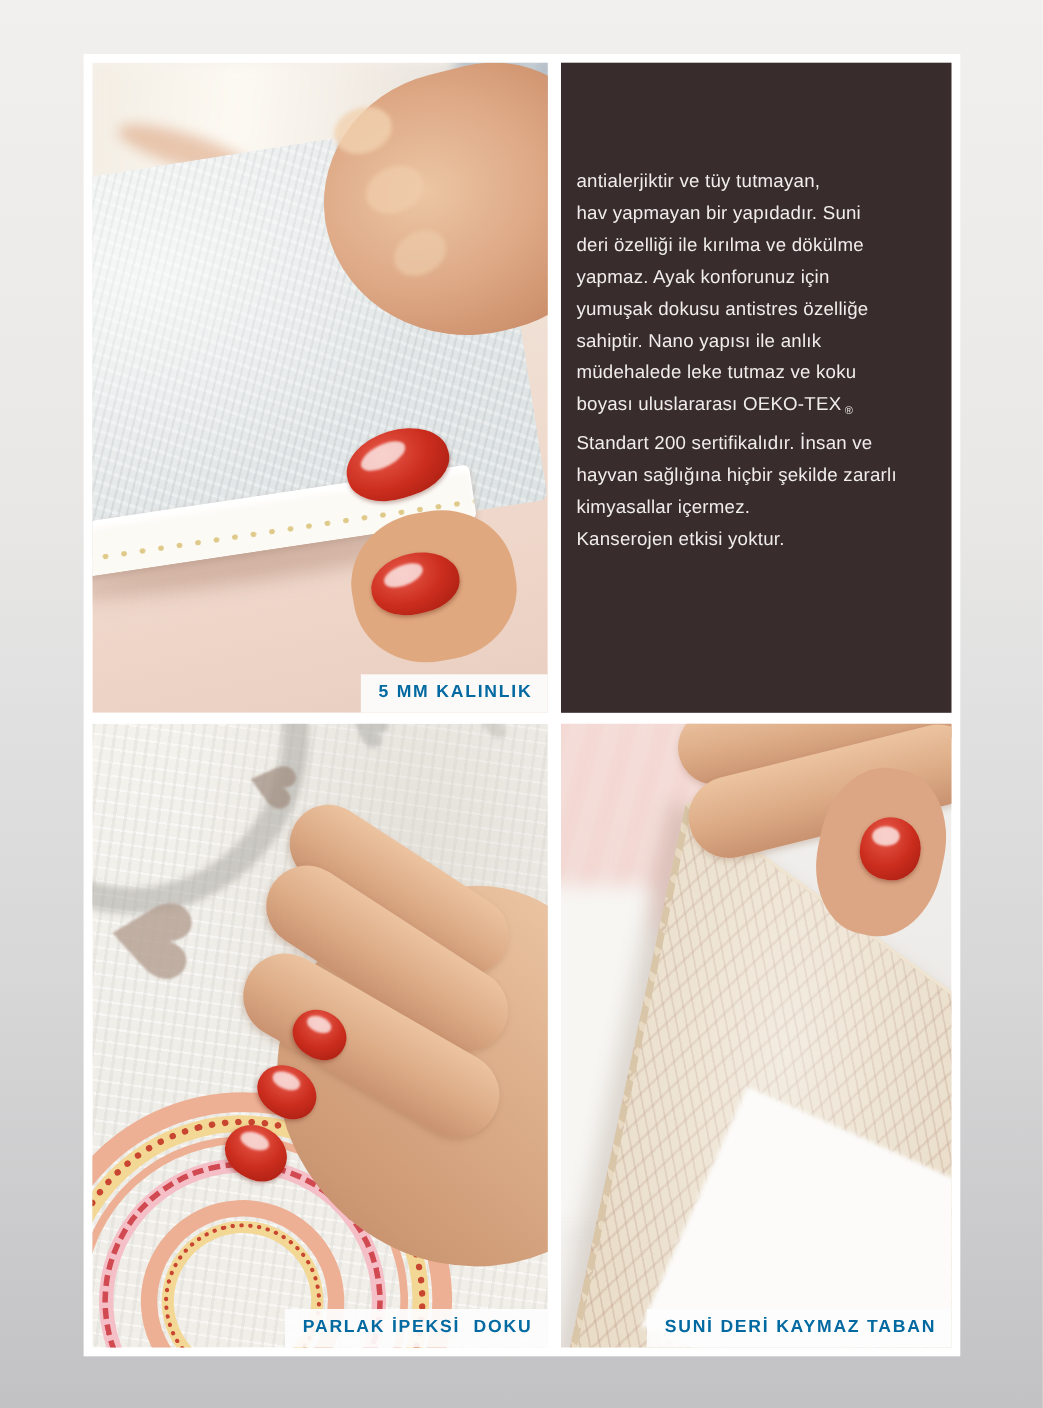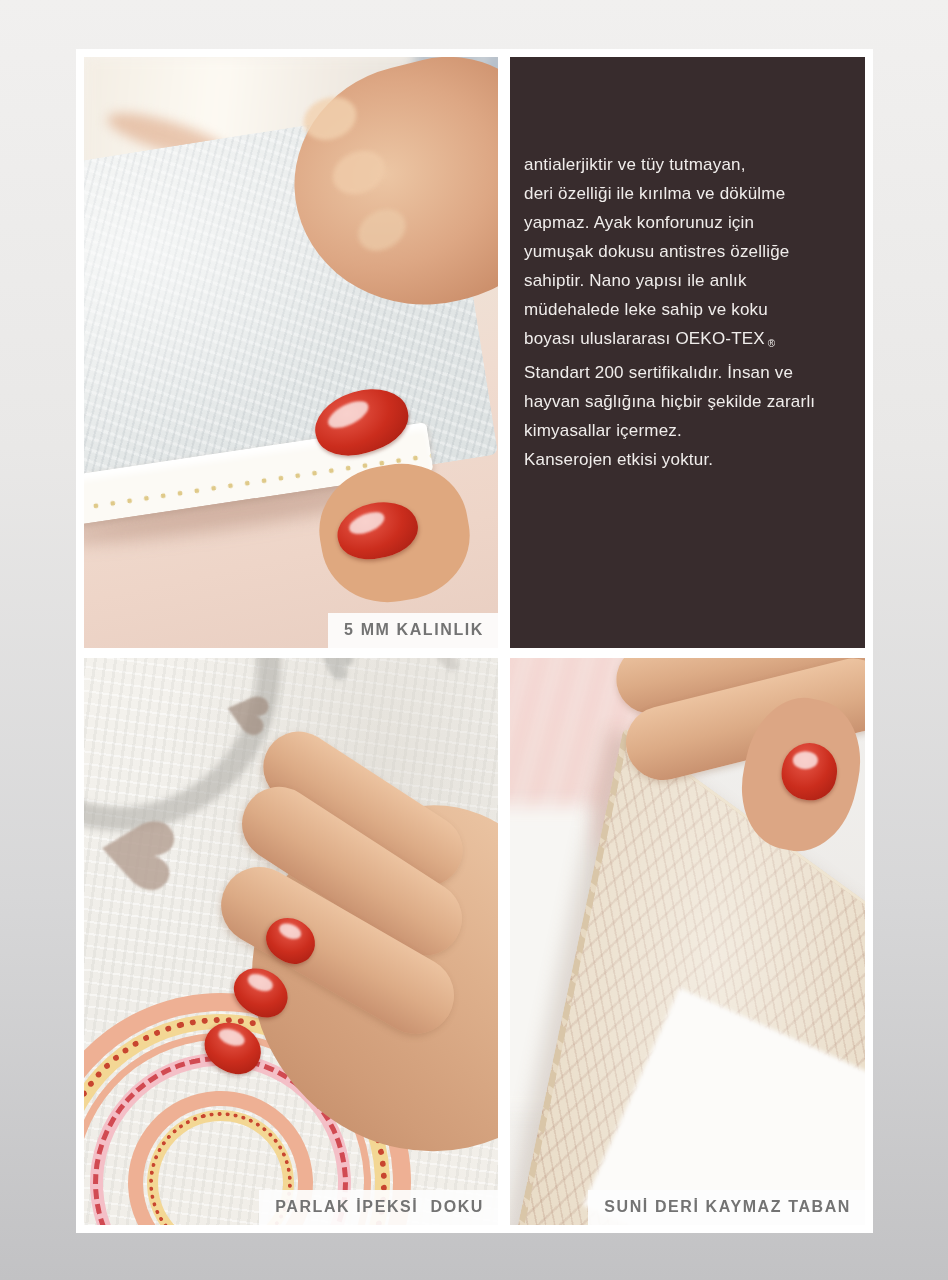--- a/index.html
+++ b/index.html
@@ -7,21 +7,21 @@
   body{background:linear-gradient(180deg,#f1f0ef 0%,#e9e8e7 35%,#d7d7d8 70%,#c2c2c4 100%);}
   .stage{position:relative;width:948px;height:1280px;}
   .frame{position:absolute;left:76px;top:49px;width:797px;height:1184px;background:#ffffff;
     box-sizing:border-box;padding:8px;display:grid;
     grid-template-columns:414px 355px;grid-template-rows:591px 567px;gap:10px 12px;}
   .panel{position:relative;overflow:hidden;}
   .abs{position:absolute;}
 
   
   .caption{position:absolute;right:0;bottom:0;background:rgba(253,253,253,.93);
-    color:#737373;font-weight:bold;font-size:16px;line-height:16px;
+    color:#0369a1;font-weight:bold;font-size:16px;line-height:16px;
     letter-spacing:1.6px;padding:9px 14px 10px 16px;white-space:pre;z-index:30;}
 
   
   .panel.info{background:#382c2d;}
   .info-text{position:absolute;left:14px;right:8px;top:93px;color:#f0edeb;
     font-size:17px;line-height:29px;letter-spacing:.2px;}
   .info-text b{font-weight:normal;}
   .info-text .reg{font-size:10px;vertical-align:-3px;margin-left:3px;}
 
   
@@ -154,25 +154,26 @@
         </div>
       <div class="abs nail p1-nail2">
           <span class="gloss"></span>
         </div>
       <div class="caption"><span>5 MM KALINLIK</span></div>
     </div>
 
     <div class="panel info">
       <div class="info-text">
           <div>antialerjiktir ve tüy tutmayan,</div>
+          <div>hav yapmayan bir yapıdadır. Suni</div>
           <div>deri özelliği ile kırılma ve dökülme</div>
           <div>yapmaz. Ayak konforunuz için</div>
           <div>yumuşak dokusu antistres özelliğe</div>
           <div>sahiptir. Nano yapısı ile anlık</div>
-          <div>müdehalede leke sahip ve koku</div>
+          <div>müdehalede leke tutmaz ve koku</div>
           <div>boyası uluslararası <b>OEKO-TEX</b><span class="reg">®</span></div>
           <div><b>Standart 200</b> sertifikalıdır. İnsan ve</div>
           <div>hayvan sağlığına hiçbir şekilde zararlı</div>
           <div>kimyasallar içermez.</div>
           <div>Kanserojen etkisi yoktur.</div>
         </div>
     </div>
 
     <div class="panel">
       <div class="abs p3-bg"></div>

